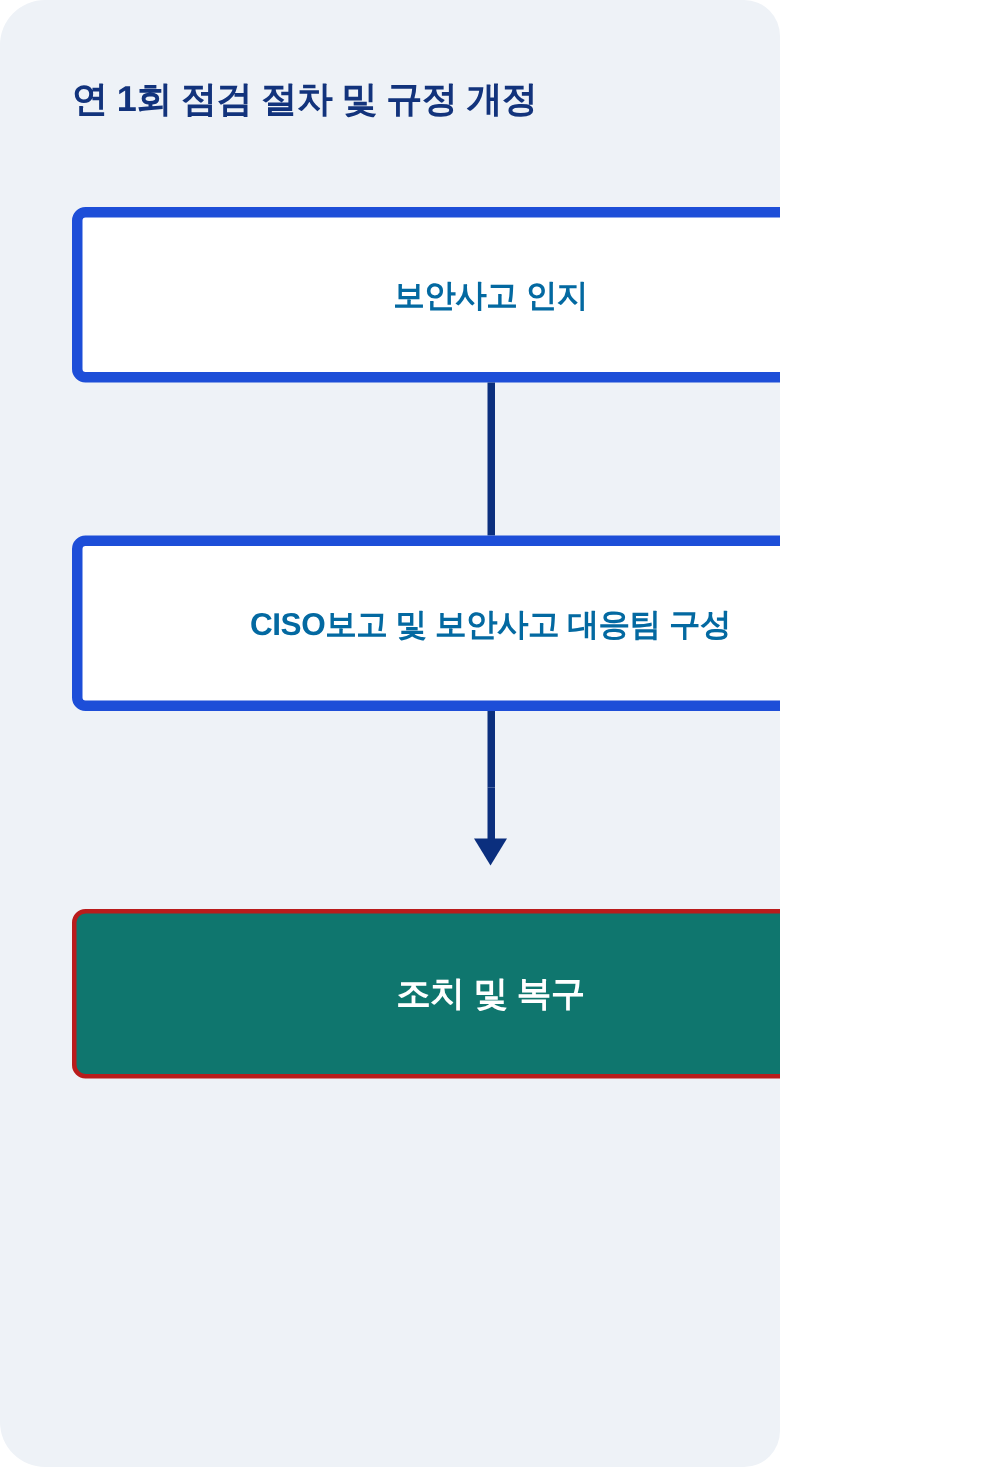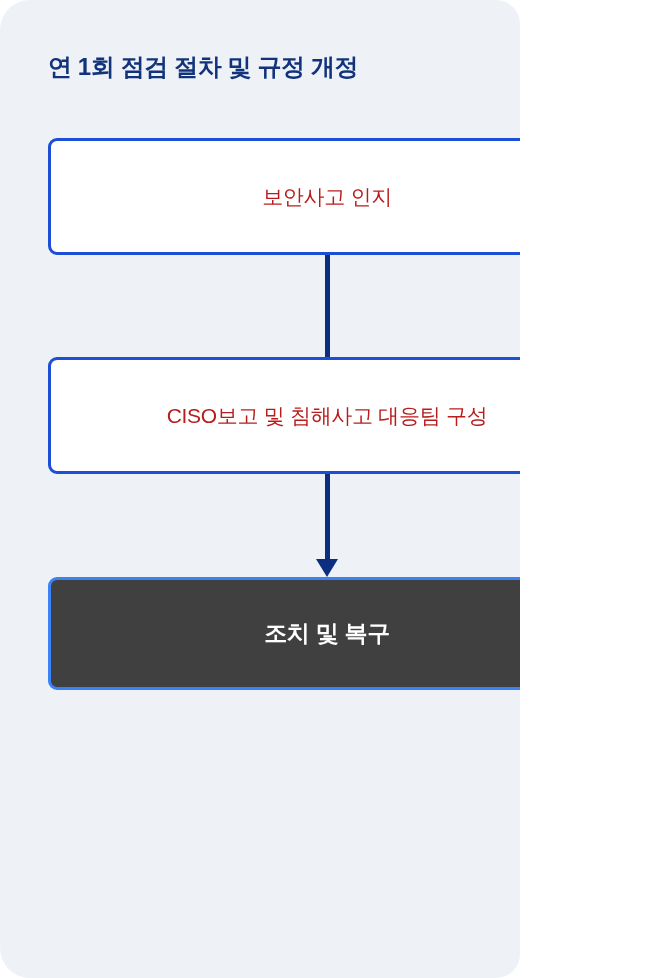--- a/index.html
+++ b/index.html
@@ -68,36 +68,37 @@
   .node-label {
     display: block;
     padding: 0 18px;
     white-space: nowrap;
   }
 
   
   .node.step {
     height: 117px;
     background: #ffffff;
-    border: 3px solid #1d4ed8;
-    color: #b91c1c;
+    border: 7px solid #1d4ed8;
+    color: #0369a1;
     font-size: 21px;
-    font-weight: 400;
+    font-weight: 700;
     letter-spacing: -0.3px;
   }
 
   
   .node.final {
     height: 113px;
-    background: #404040;
-    border: 3px solid #3b82f6;
+    background: #0f766e;
+    border: 3px solid #b91c1c;
     color: #ffffff;
     font-size: 23px;
     font-weight: 700;
     letter-spacing: -0.3px;
+    margin-top: 29px;
   }
 
   
   .connector {
     position: relative;
     width: 558px;
     height: 51px;
   }
   .connector .stem {
     position: absolute;
@@ -145,21 +146,21 @@
       <div class="connector">
         <span class="stem"></span>
       </div>
 
 
       <div class="connector">
         <span class="stem"></span>
       </div>
 
       <div class="node step">
-        <span class="node-label">CISO보고 및 침해사고 대응팀 구성</span>
+        <span class="node-label">CISO보고 및 보안사고 대응팀 구성</span>
       </div>
 
       <div class="connector">
         <span class="stem"></span>
       </div>
 
 
       <div class="connector arrow">
         <span class="stem"></span>
         <span class="head"></span>

